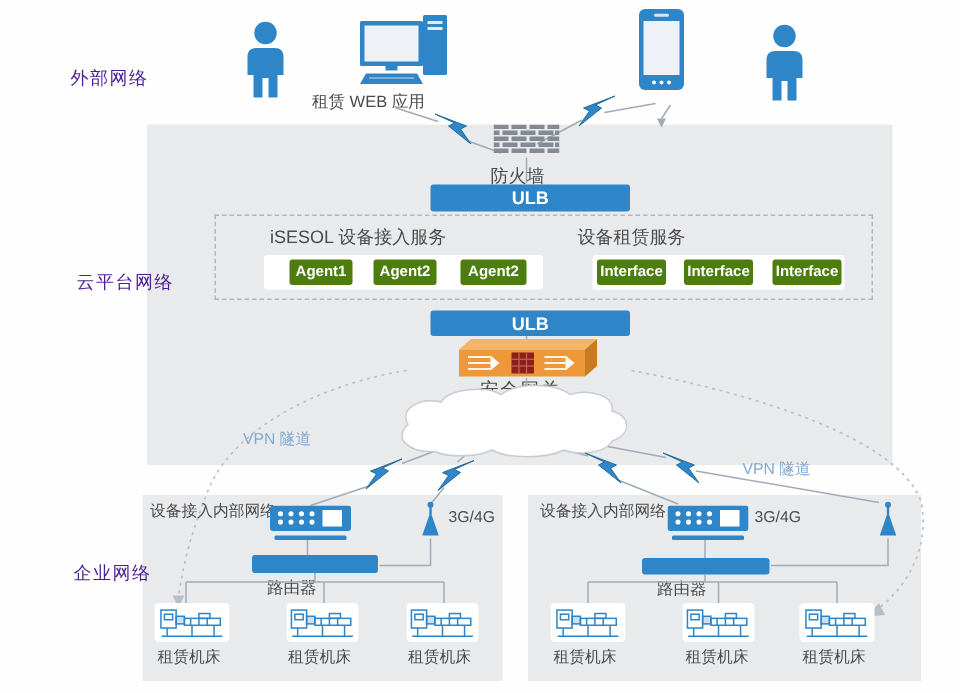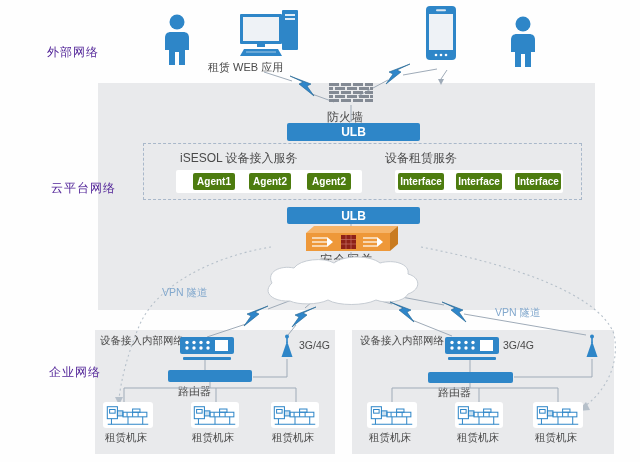--- a/index.html
+++ b/index.html
@@ -94,21 +94,21 @@
       <use href="#bolt" transform="translate(386,64)"></use>
       <use href="#bolt" transform="translate(244,306)"></use>
       <use href="#bolt" transform="translate(292,307)"></use>
       <use href="#bolt" transform="translate(414,302) scale(-1,1)"></use>
       <use href="#bolt" transform="translate(466,302) scale(-1,1)"></use>
     </g>
   </svg>
 
   <div class="rail" style="left:20px;top:44px;">外部网络</div>
   <div class="rail" style="left:24px;top:180px;">云平台网络</div>
-  <div class="rail" style="left:22px;top:364px;">企业网络</div>
+  <div class="rail" style="left:22px;top:374px;">企业网络</div>
 
   <span class="svgwrap" style="left:163px;top:14px;">
     <svg width="28" height="52" viewBox="0 0 28 52">
       <circle cx="14" cy="8" r="7.5" fill="#2e86c8"></circle>
       <path d="M8,18 H20 C24,18 26,20 26,24 V36 H22 V51 H16 V38 H12 V51 H6 V36 H2 V24 C2,20 4,18 8,18 Z" fill="#2e86c8"></path>
     </svg>
   </span>
 
   <span class="svgwrap" style="left:238px;top:8px;">
     <svg width="62" height="50" viewBox="0 0 62 50">

